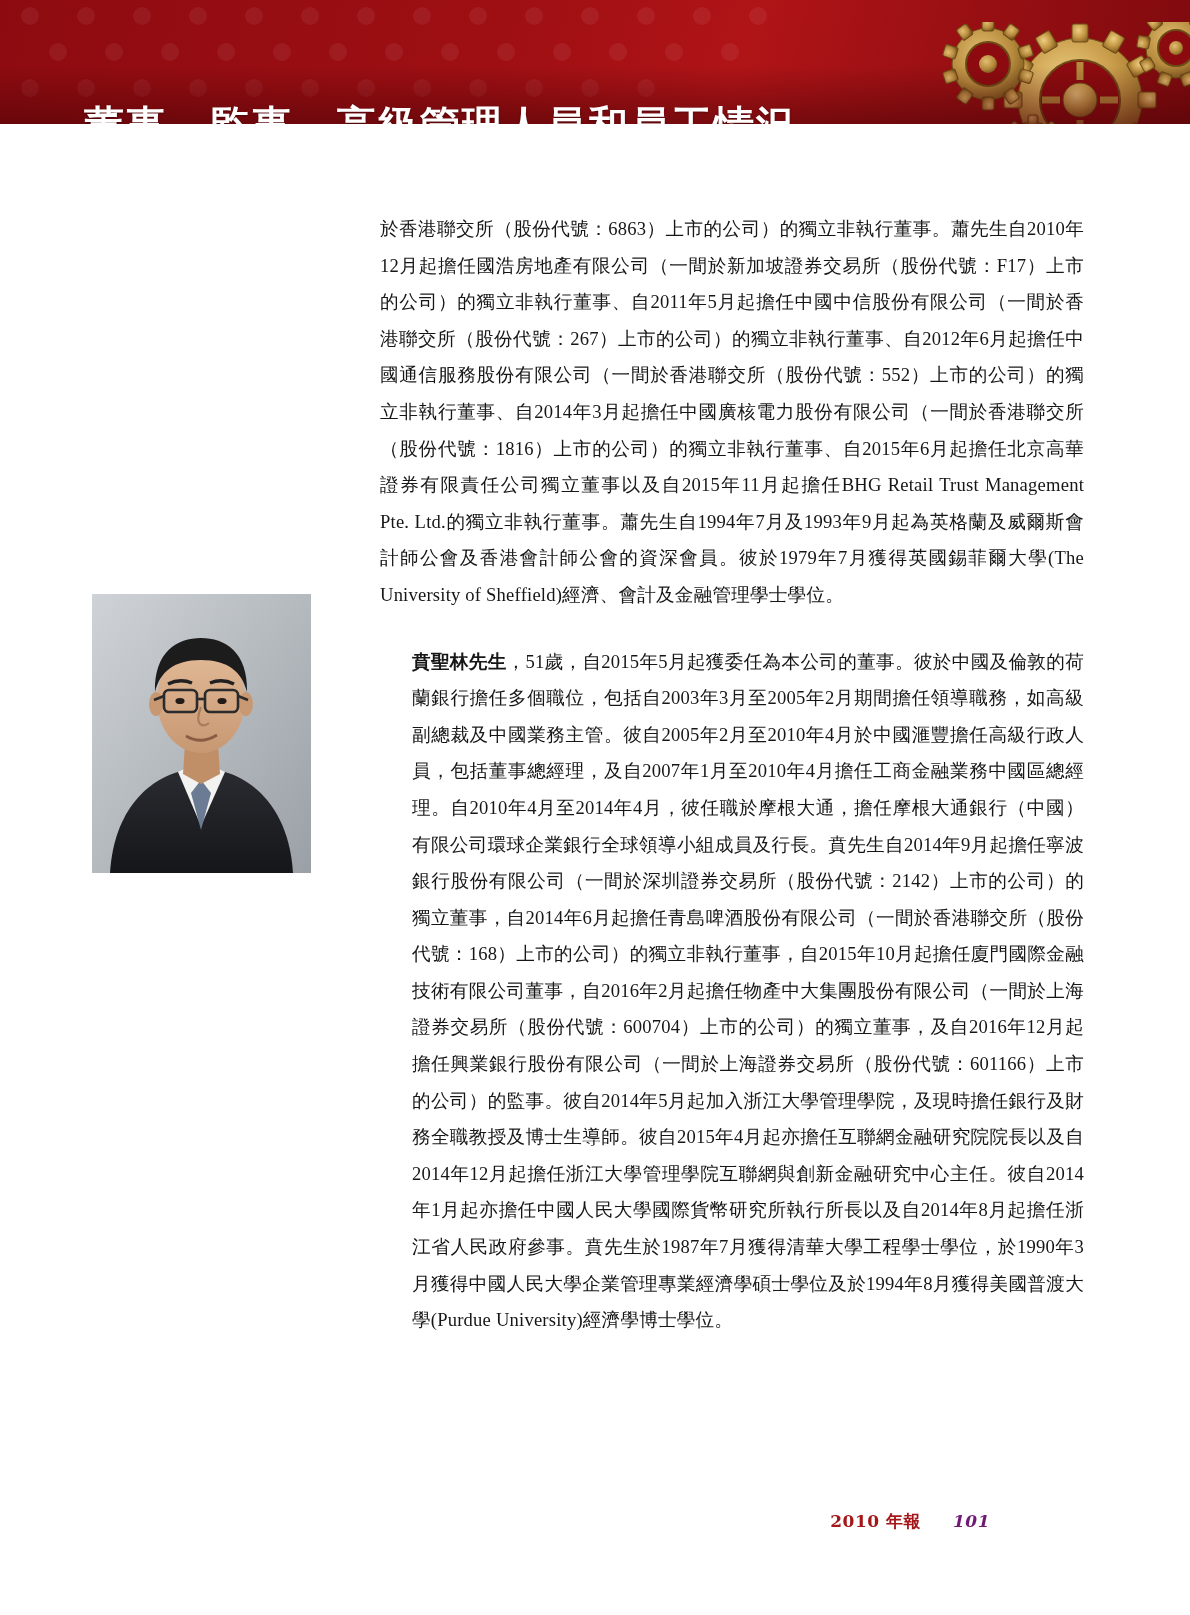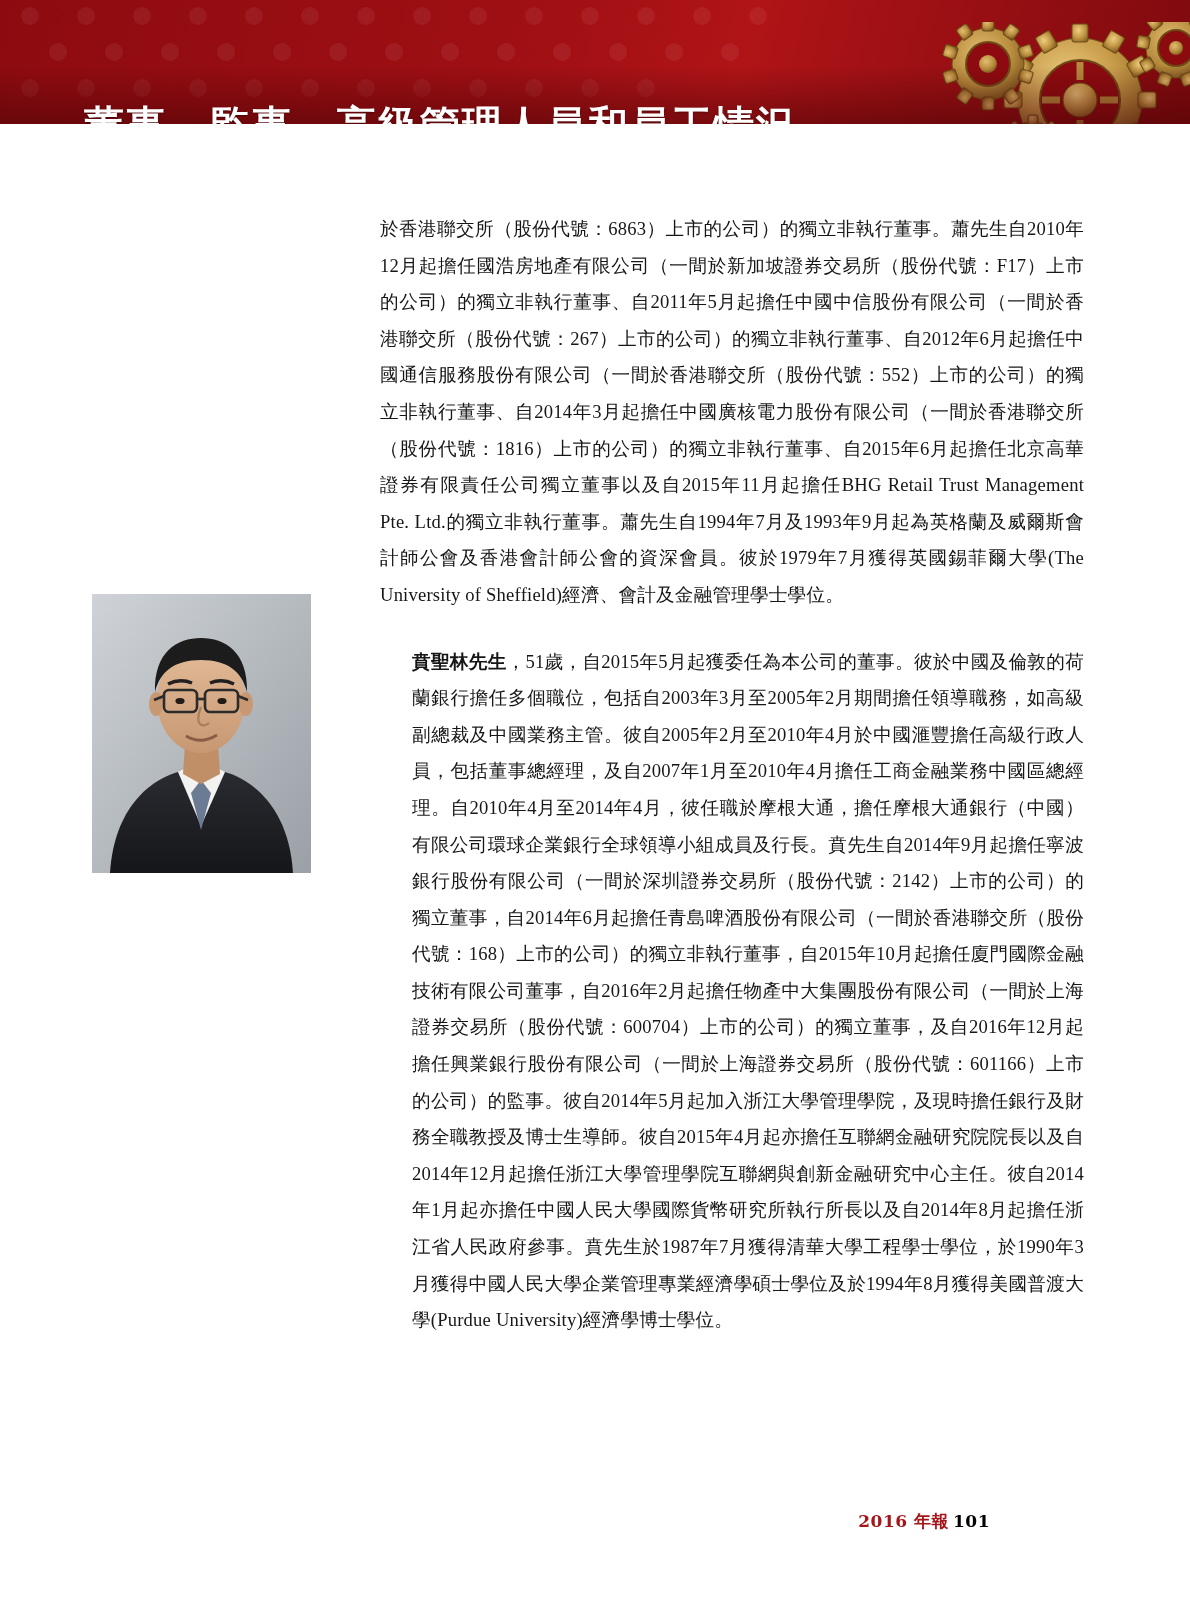--- a/index.html
+++ b/index.html
@@ -98,22 +98,23 @@
     right: 90px;
     bottom: 82px;
     font-size: 17px;
     color: #a4161a;
     font-weight: bold;
     letter-spacing: 0.5px;
     white-space: nowrap;
     font-family: "DejaVu Serif", "Liberation Serif", serif;
   }
   .footer .page-no {
-    color: #000000;
-    margin-left: 4px;
+    color: #701a75;
+    margin-left: 32px;
+    font-style: italic;
   }
 </style>
 </head>
 <body>
 
 <div class="header">
 
   <svg class="dots" viewBox="0 0 1190 172" preserveAspectRatio="none">
     <g fill="#ffffff" fill-opacity="0.20">
       <circle cx="30" cy="16" r="9"></circle>
@@ -319,16 +320,16 @@
       <path d="M94 142 q15 9 31 -1" stroke="#8c5b45" stroke-width="2.8" fill="none"></path>
     </svg>
   </div>
 
   <div class="content">
     <p class="para">於香港聯交所（股份代號：6863）上市的公司）的獨立非執行董事。蕭先生自2010年12月起擔任國浩房地產有限公司（一間於新加坡證券交易所（股份代號：F17）上市的公司）的獨立非執行董事、自2011年5月起擔任中國中信股份有限公司（一間於香港聯交所（股份代號：267）上市的公司）的獨立非執行董事、自2012年6月起擔任中國通信服務股份有限公司（一間於香港聯交所（股份代號：552）上市的公司）的獨立非執行董事、自2014年3月起擔任中國廣核電力股份有限公司（一間於香港聯交所（股份代號：1816）上市的公司）的獨立非執行董事、自2015年6月起擔任北京高華證券有限責任公司獨立董事以及自2015年11月起擔任BHG Retail Trust Management Pte. Ltd.的獨立非執行董事。蕭先生自1994年7月及1993年9月起為英格蘭及威爾斯會計師公會及香港會計師公會的資深會員。彼於1979年7月獲得英國錫菲爾大學(The University of Sheffield)經濟、會計及金融管理學士學位。</p>
     <p class="para"><b>賁聖林先生</b><span>，51歲，自2015年5月起獲委任為本公司的董事。彼於中國及倫敦的荷蘭銀行擔任多個職位，包括自2003年3月至2005年2月期間擔任領導職務，如高級副總裁及中國業務主管。彼自2005年2月至2010年4月於中國滙豐擔任高級行政人員，包括董事總經理，及自2007年1月至2010年4月擔任工商金融業務中國區總經理。自2010年4月至2014年4月，彼任職於摩根大通，擔任摩根大通銀行（中國）有限公司環球企業銀行全球領導小組成員及行長。賁先生自2014年9月起擔任寧波銀行股份有限公司（一間於深圳證券交易所（股份代號：2142）上市的公司）的獨立董事，自2014年6月起擔任青島啤酒股份有限公司（一間於香港聯交所（股份代號：168）上市的公司）的獨立非執行董事，自2015年10月起擔任廈門國際金融技術有限公司董事，自2016年2月起擔任物產中大集團股份有限公司（一間於上海證券交易所（股份代號：600704）上市的公司）的獨立董事，及自2016年12月起擔任興業銀行股份有限公司（一間於上海證券交易所（股份代號：601166）上市的公司）的監事。彼自2014年5月起加入浙江大學管理學院，及現時擔任銀行及財務全職教授及博士生導師。彼自2015年4月起亦擔任互聯網金融研究院院長以及自2014年12月起擔任浙江大學管理學院互聯網與創新金融研究中心主任。彼自2014年1月起亦擔任中國人民大學國際貨幣研究所執行所長以及自2014年8月起擔任浙江省人民政府參事。賁先生於1987年7月獲得清華大學工程學士學位，於1990年3月獲得中國人民大學企業管理專業經濟學碩士學位及於1994年8月獲得美國普渡大學(Purdue University)經濟學博士學位。</span></p>
   </div>
 
   <div class="footer">
-    <span>2016 年報</span><span class="page-no">101</span>
+    <span>2010 年報</span><span class="page-no">101</span>
   </div>
 
 </div>
 
 </body></html>

